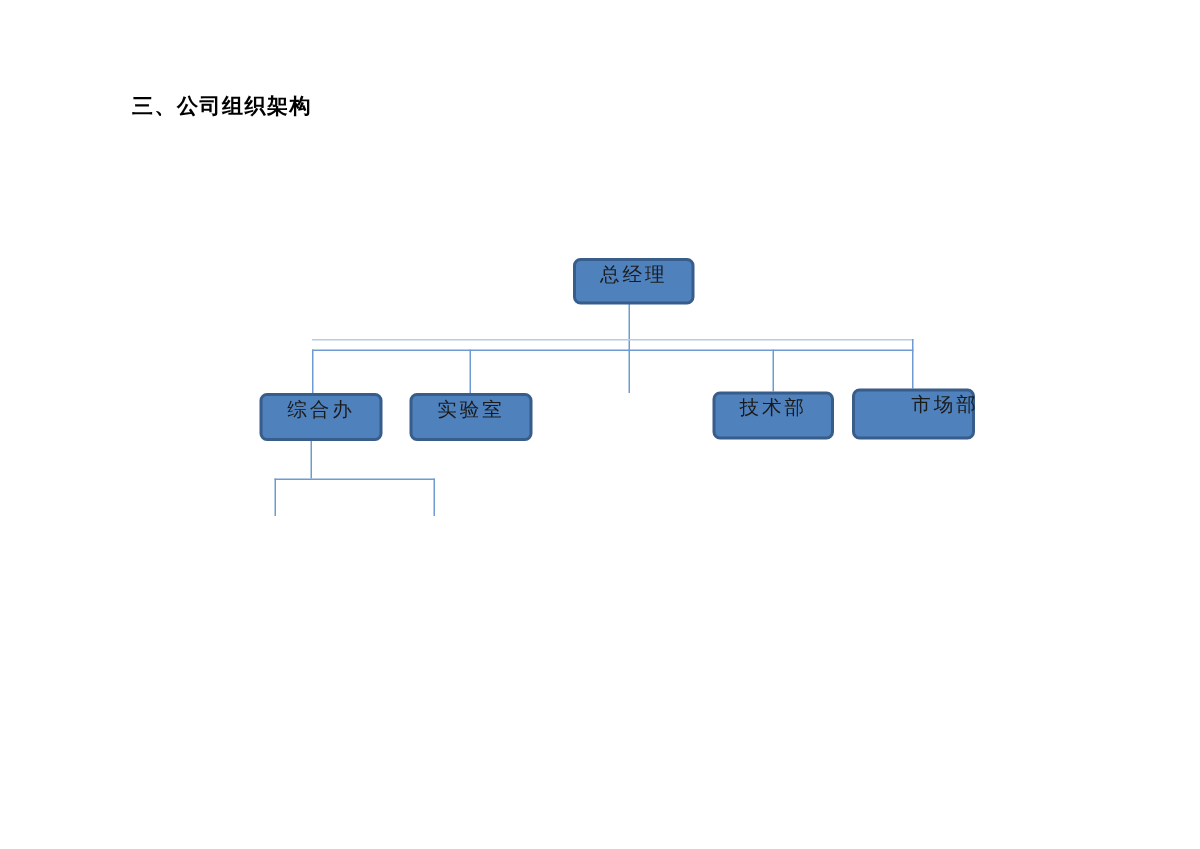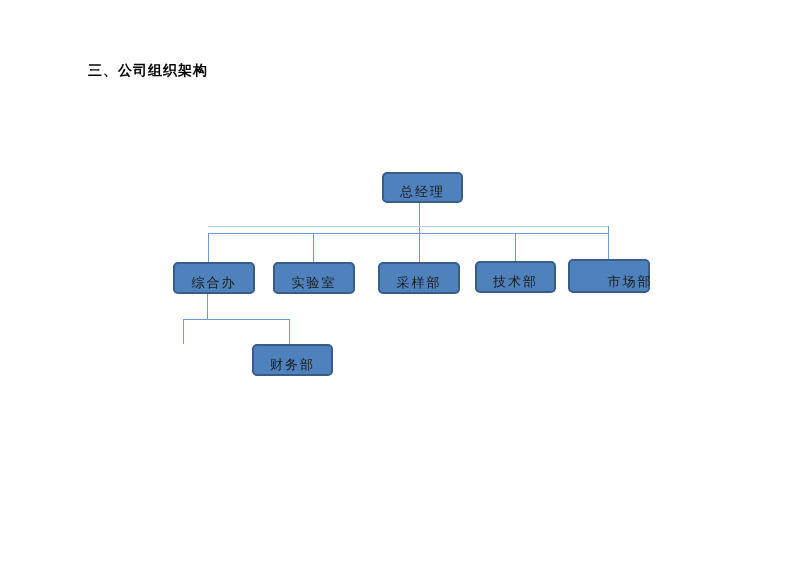--- a/index.html
+++ b/index.html
@@ -23,21 +23,21 @@
   .node {
     position: absolute;
     box-sizing: border-box;
     background: #4f81bd;
     border: 2px solid #385d8a;
     border-radius: 5px;
     color: #1a1a1a;
     font-size: 13px;
     letter-spacing: 2px;
     display: flex;
-    align-items: flex-end;
+    align-items: flex-start;
     justify-content: center;
     white-space: nowrap;
   }
   .line { position: absolute; background: #6f9bd2; }
   .line.light { background: #b8cbe5; }
 
   
   #n-ceo { left: 382px; top: 172px; width: 81px; height: 31px; }
   #n-zhb { left: 173px; top: 262px; width: 82px; height: 32px; }
   #n-sys { left: 273px; top: 262px; width: 82px; height: 32px; }
@@ -81,26 +81,20 @@
 
   <div class="node" id="n-ceo">
     <span>总经理</span>
   </div>
   <div class="node" id="n-zhb">
     <span>综合办</span>
   </div>
   <div class="node" id="n-sys">
     <span>实验室</span>
   </div>
-  <div class="node" id="n-cyb">
-    <span>采样部</span>
-  </div>
   <div class="node" id="n-jsb">
     <span>技术部</span>
   </div>
   <div class="node" id="n-scb">
     <span>市场部</span>
   </div>
-  <div class="node" id="n-cwb">
-    <span>财务部</span>
-  </div>
 
 </div>
 
 </body></html>

